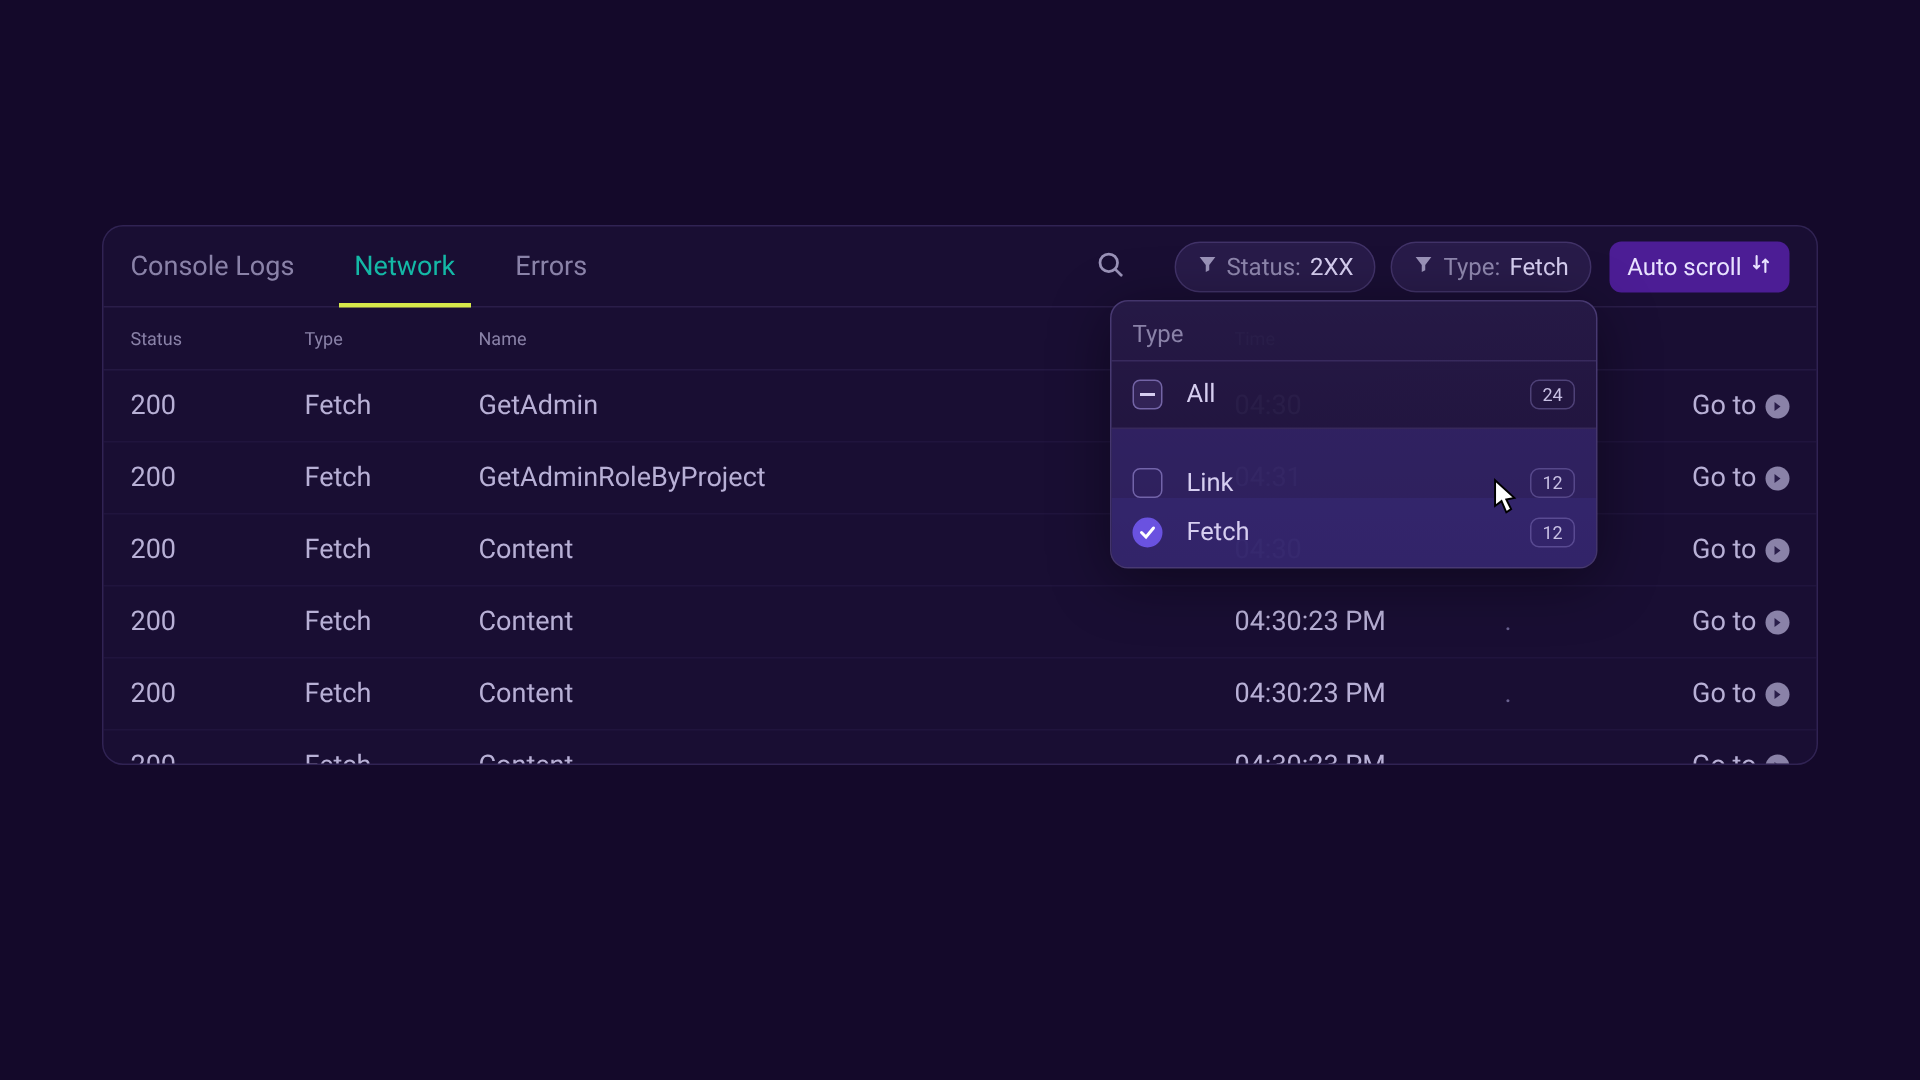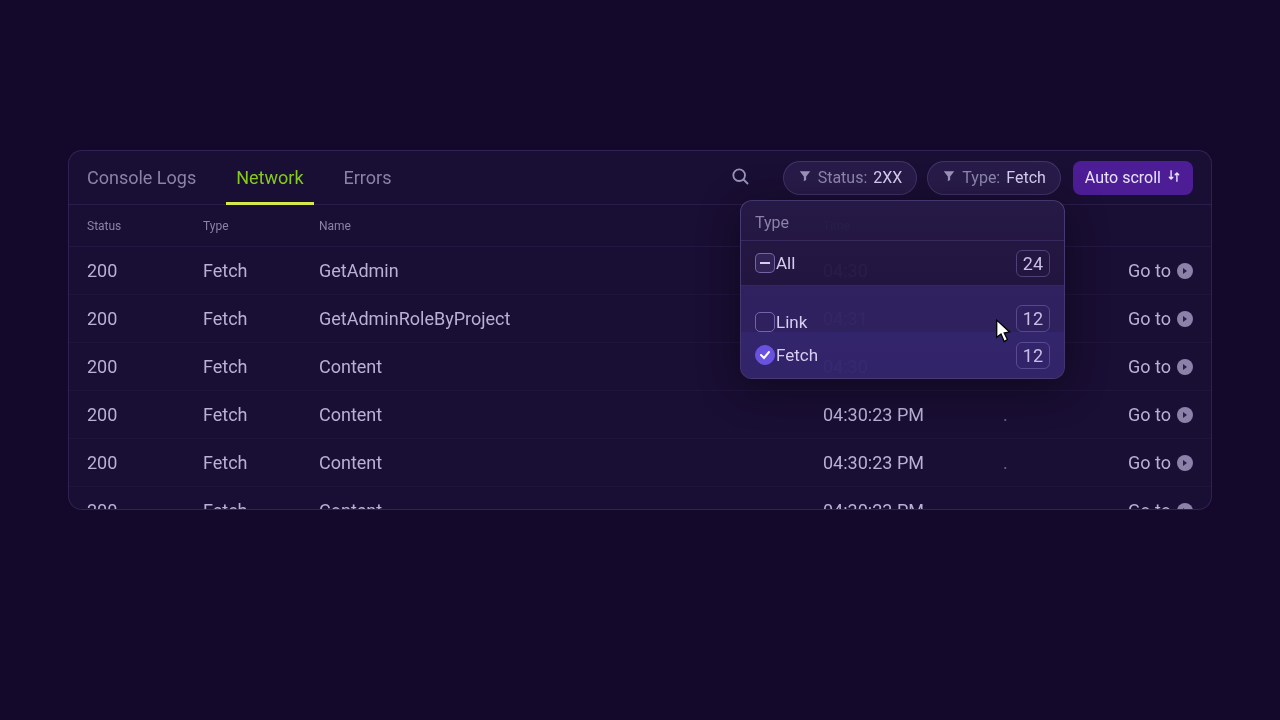--- a/index.html
+++ b/index.html
@@ -34,21 +34,21 @@
   height: 54px;
   display: flex;
   align-items: center;
   font-size: 18px;
   color: #8a82a8;
   cursor: pointer;
   position: relative;
 }
 .tab:first-child { padding-left: 0; }
 .tab.active {
-  color: #84cc16;
+  color: #14b8a6;
 }
 .tab.active::after {
   content: "";
   position: absolute;
   bottom: 0;
   left: 10px;
   right: 10px;
   height: 3px;
   background: #d6e84a;
 }
@@ -146,21 +146,21 @@
 .dropdown-header {
   padding: 12px 14px 8px;
   font-size: 16px;
   color: #8a82a8;
 }
 .dropdown-item {
   display: flex;
   align-items: center;
   height: 46px;
   padding: 0 14px;
-  gap: 1px;
+  gap: 16px;
   cursor: pointer;
 }
 .dropdown-item.sep {
   border-top: 1px solid rgba(140,120,200,0.2);
   border-bottom: 1px solid rgba(140,120,200,0.2);
 }
 .dropdown-item.hover {
   background: rgba(90, 71, 194, 0.25);
   align-items: flex-end;
 }
@@ -184,21 +184,21 @@
   background: #6a52e0;
   border-color: #6a52e0;
   border-radius: 50%;
 }
 .dd-label { flex: 1; font-size: 17px; color: #d6cef0; }
 .badge {
   min-width: 30px;
   padding: 2px 6px;
   border: 1px solid rgba(160,145,220,0.35);
   border-radius: 6px;
-  font-size: 18px;
+  font-size: 12px;
   color: #c8c0e4;
   text-align: center;
 }
 .cursor-icon {
   position: absolute;
   left: 988px;
   top: 318px;
 }
 </style>
 </head>

